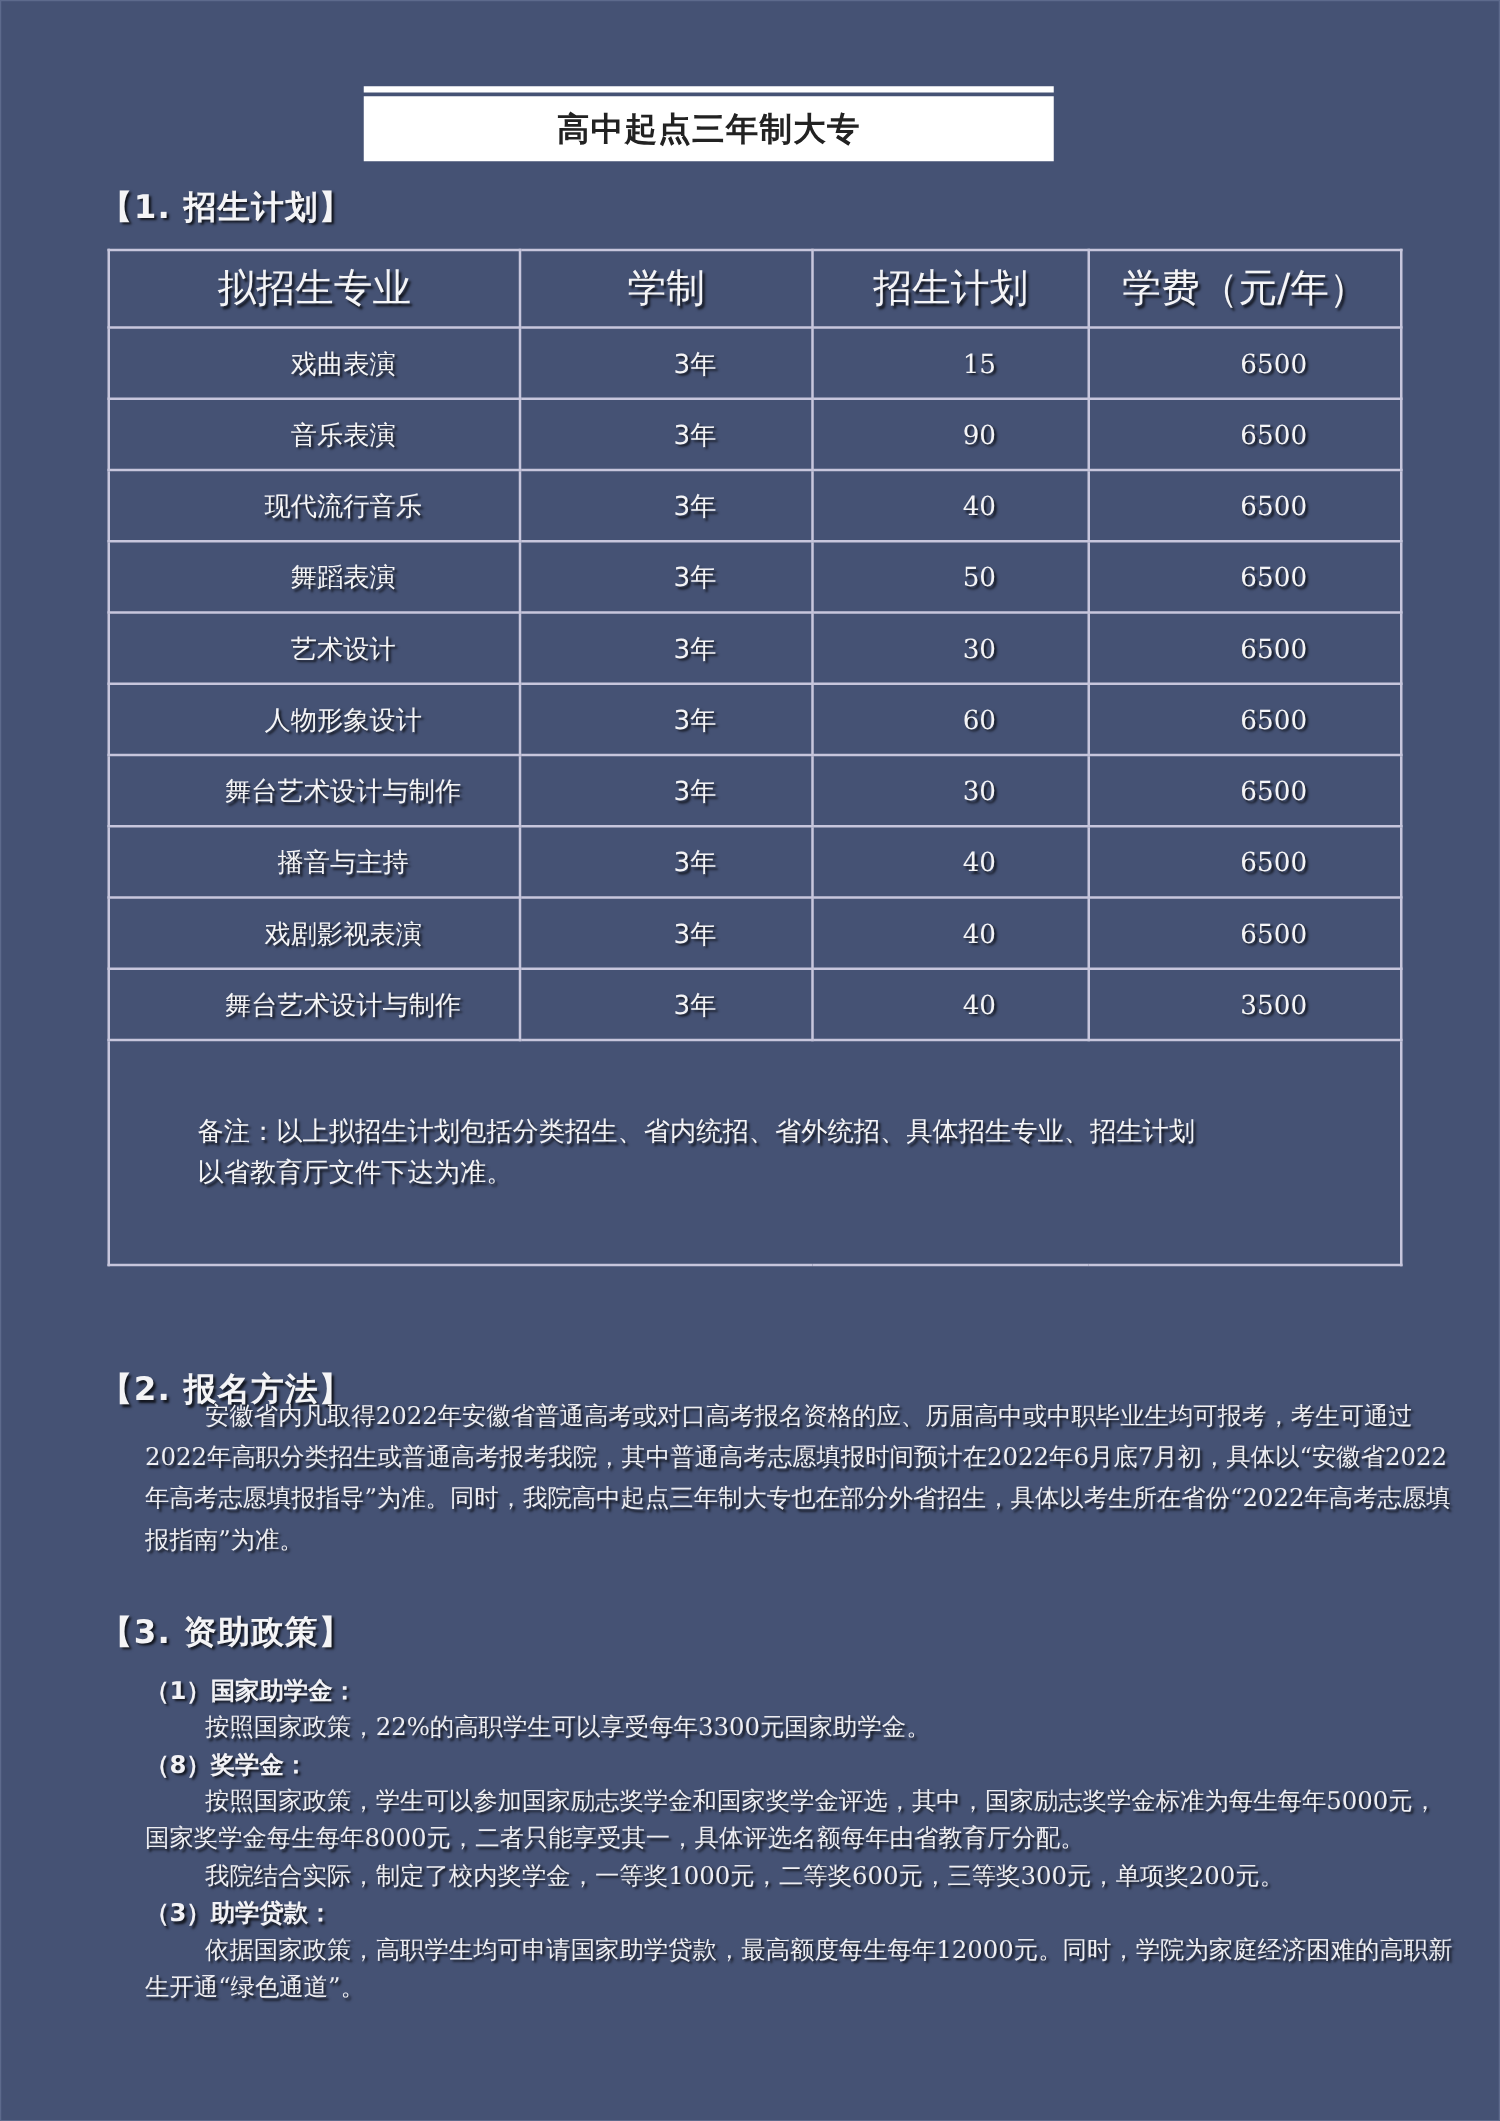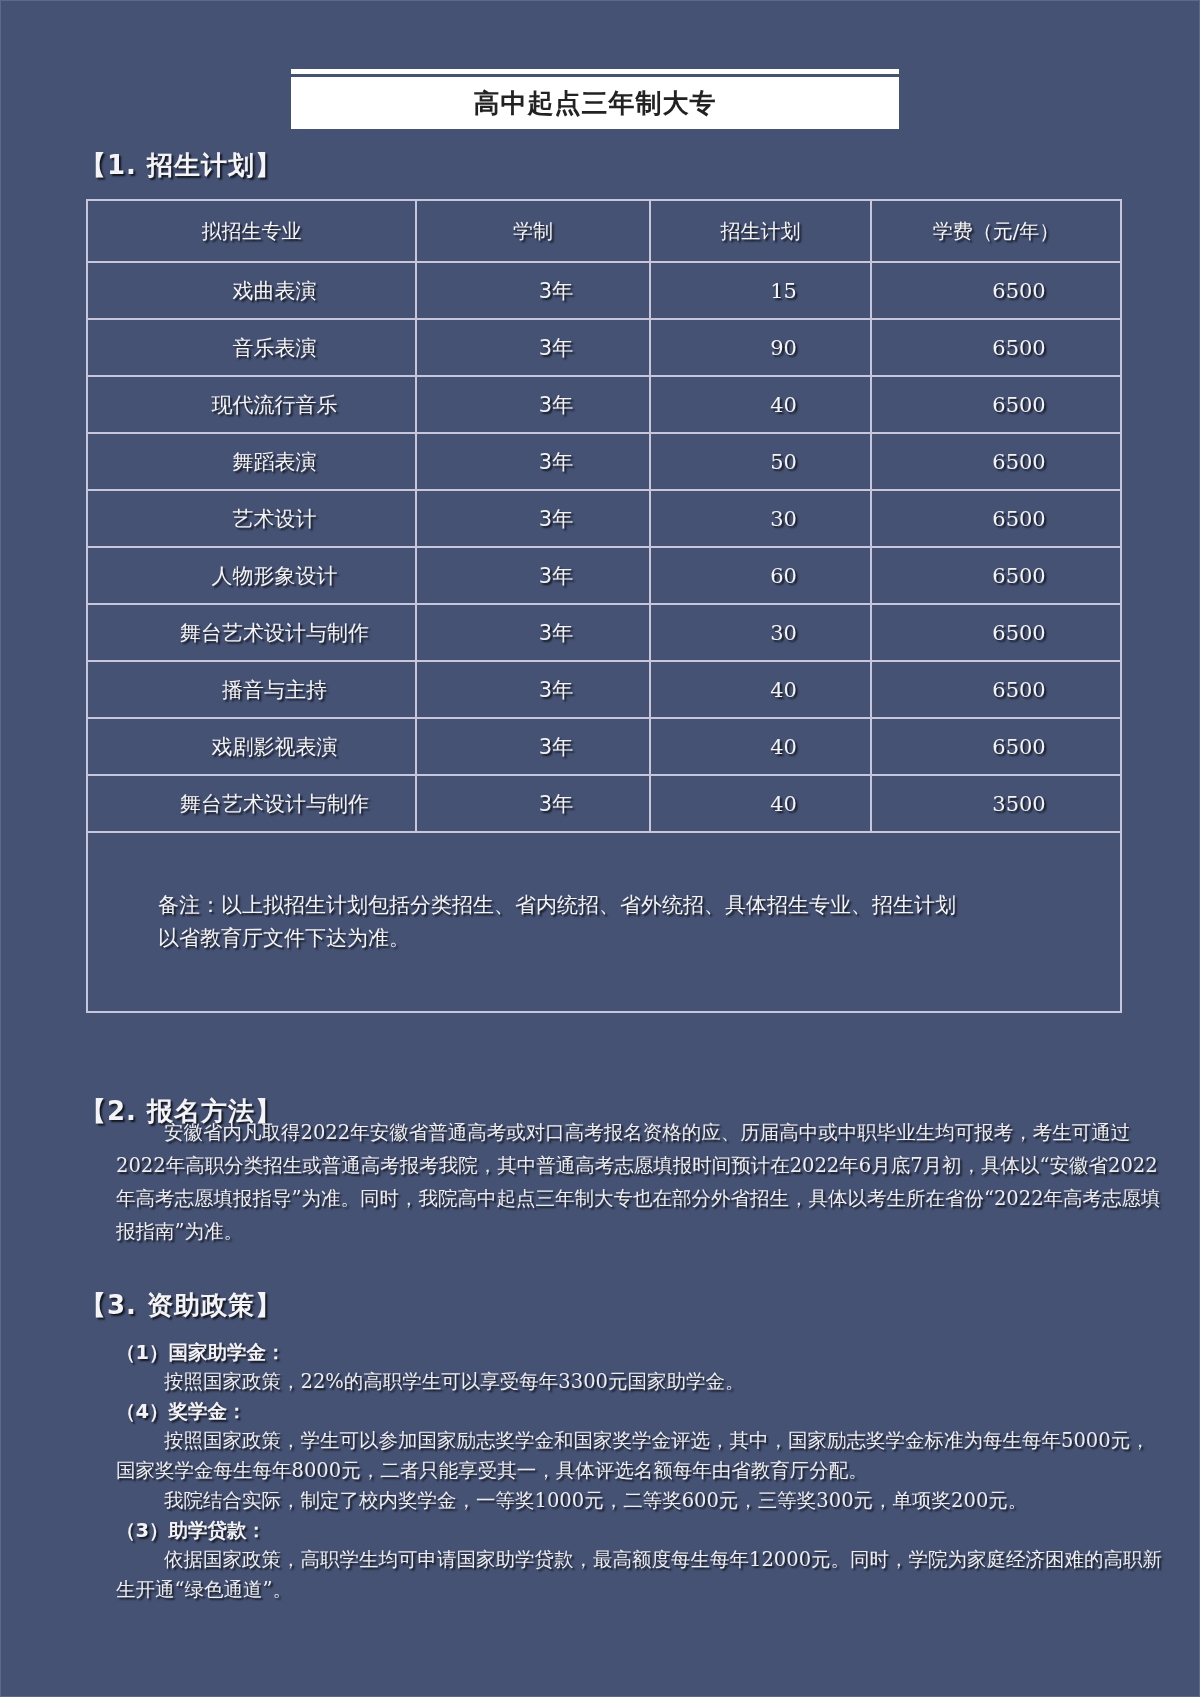--- a/index.html
+++ b/index.html
@@ -18,21 +18,21 @@
   .page-frame {
     position: absolute;
     left: 0; top: 0;
     width: 1198px; height: 1695px;
     border: 1px solid #5d6a8c;
   }
   .title-wrap {
     position: absolute;
     left: 291px;
     top: 69px;
-    width: 608px;
+    width: 552px;
   }
   .title-topbar {
     height: 5px;
     background: #ffffff;
     margin-bottom: 3px;
   }
   .title-box {
     height: 52px;
     background: #ffffff;
     color: #222222;
@@ -67,21 +67,21 @@
   }
   table.plan th, table.plan td {
     border: 2px solid #c7c6dc;
     text-align: center;
     vertical-align: middle;
     padding: 0;
     color: #f4f4f6;
   }
   table.plan th {
     height: 60px;
-    font-size: 20px;
+    font-size: 31px;
     font-weight: normal;
   }
   table.plan td {
     font-size: 21px;
     height: 55px;
     padding-left: 46px;
   }
   table.plan td.num {
     font-family: "DejaVu Serif", "Liberation Serif", serif;
     font-size: 21px;
@@ -224,21 +224,21 @@
 <div class="para-block indent shadow-text" style="top:1116px;">安徽省内凡取得2022年安徽省普通高考或对口高考报名资格的应、历届高中或中职毕业生均可报考，考生可通过2022年高职分类招生或普通高考报考我院，其中普通高考志愿填报时间预计在2022年6月底7月初，具体以“安徽省2022年高考志愿填报指导”为准。同时，我院高中起点三年制大专也在部分外省招生，具体以考生所在省份“2022年高考志愿填报指南”为准。</div>
 
 <div class="section-heading shadow-text" style="top:1288px;">【3. 资助政策】</div>
 
 <div class="para-block" style="top:1338px;">
   <div>
     <div class="sub-heading shadow-text">（1）国家助学金：</div>
     <div class="sub-para indent shadow-text">按照国家政策，22%的高职学生可以享受每年3300元国家助学金。</div>
   </div>
   <div>
-    <div class="sub-heading shadow-text">（4）奖学金：</div>
+    <div class="sub-heading shadow-text">（8）奖学金：</div>
     <div class="sub-para indent shadow-text">按照国家政策，学生可以参加国家励志奖学金和国家奖学金评选，其中，国家励志奖学金标准为每生每年5000元，国家奖学金每生每年8000元，二者只能享受其一，具体评选名额每年由省教育厅分配。</div>
     <div class="sub-para indent shadow-text">我院结合实际，制定了校内奖学金，一等奖1000元，二等奖600元，三等奖300元，单项奖200元。</div>
   </div>
   <div>
     <div class="sub-heading shadow-text">（3）助学贷款：</div>
     <div class="sub-para indent shadow-text">依据国家政策，高职学生均可申请国家助学贷款，最高额度每生每年12000元。同时，学院为家庭经济困难的高职新生开通“绿色通道”。</div>
   </div>
 </div>
 
 </body></html>

